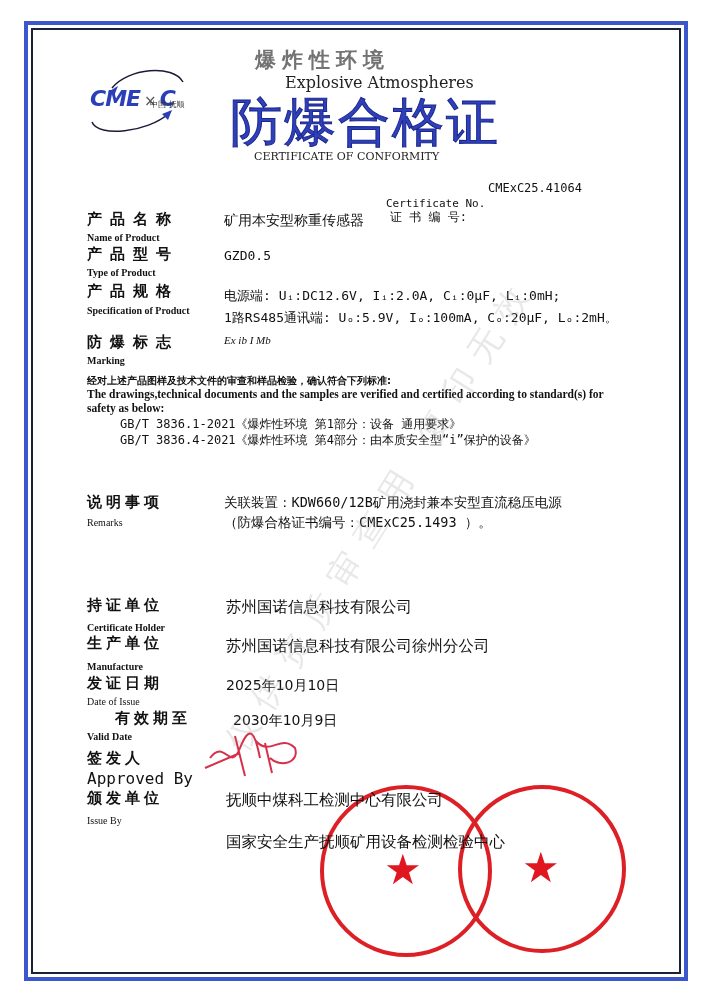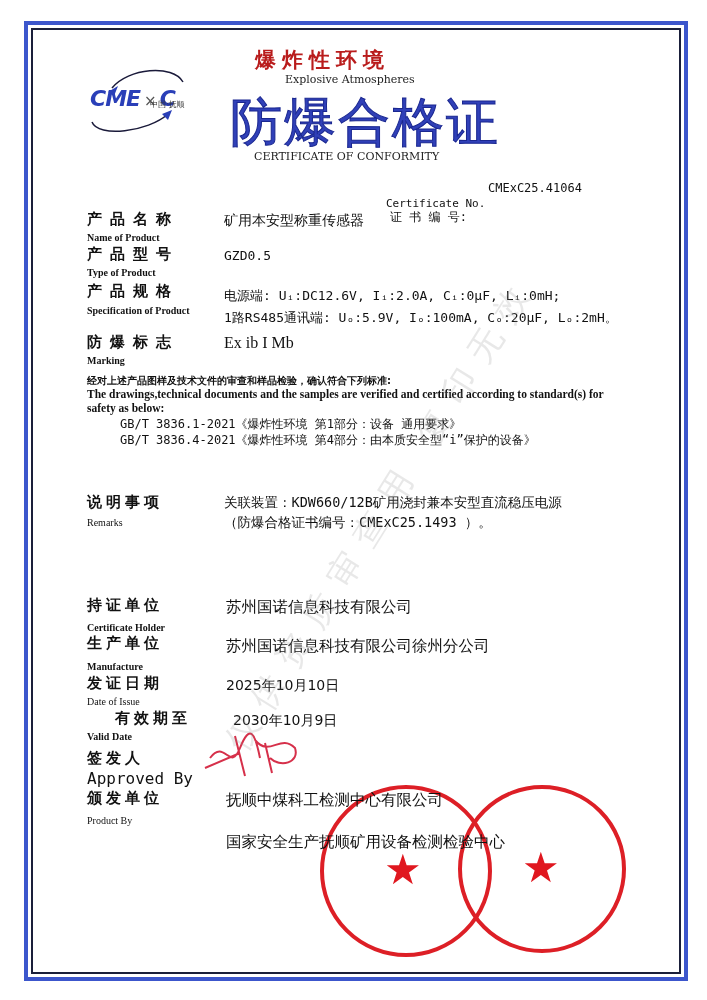--- a/index.html
+++ b/index.html
@@ -8,31 +8,31 @@
   .frame-outer { position: absolute; left: 24px; top: 21px; width: 664px; height: 960px;
                  border: 4px solid #3c56cc; box-sizing: border-box; }
   .frame-inner { position: absolute; left: 31px; top: 28px; width: 650px; height: 946px;
                  border: 2px solid #1a1f3a; box-sizing: border-box; }
   .abs { position: absolute; white-space: nowrap; }
   .logo { left: 88px; top: 66px; width: 125px; height: 70px; }
   .logo-text { position: absolute; left: 2px; top: 20px; font-family: "DejaVu Sans", sans-serif;
                font-weight: bold; font-style: italic; font-size: 22px; color: #2a3fb8; letter-spacing: -1px; }
   .logo-x { color: #555; font-style: normal; font-weight: normal; font-size: 15px; margin: 0 4px; }
   .logo-sub { position: absolute; left: 62px; top: 33px; font-family: "DejaVu Sans", sans-serif; font-size: 8px; color: #333; }
-  .h-cn-top { left: 255px; top: 46px; font-family: "DejaVu Sans", sans-serif; font-weight: bold; font-size: 21px; letter-spacing: 6px; color: #b91c1c; }
-  .h-en-top { left: 285px; top: 73px; font-size: 11px; color: #222; }
+  .h-cn-top { left: 255px; top: 46px; font-family: "DejaVu Sans", sans-serif; font-weight: bold; font-size: 21px; letter-spacing: 6px; color: #737373; }
+  .h-en-top { left: 285px; top: 73px; font-size: 16px; color: #222; }
   .h-title { left: 230px; top: 88px; font-family: "DejaVu Sans", sans-serif; font-size: 52px; color: #3040b8; letter-spacing: 2px;
              -webkit-text-stroke: 1px #1a2790; }
   .h-cert { left: 254px; top: 150px; font-size: 11px; color: #222; }
   .lbl-cn { font-family: "DejaVu Sans", sans-serif; font-weight: bold; font-size: 15px; letter-spacing: 8px; }
   .lbl-cn.tight { letter-spacing: 4px; }
   .lbl-en { font-family: "Liberation Serif", serif; font-weight: bold; font-size: 10px; }
   .val { font-family: "DejaVu Sans", sans-serif; font-size: 14px; }
   .val-mono { font-family: "DejaVu Sans Mono", monospace; font-size: 13px; }
-  .val-serif { font-family: "Liberation Serif", serif; font-size: 16px; }
+  .val-serif { font-family: "Liberation Serif", serif; font-size: 11px; font-style: italic; }
   .small-bold { font-family: "DejaVu Sans", sans-serif; font-weight: bold; font-size: 10px; }
   .small-en { font-family: "Liberation Serif", serif; font-weight: bold; font-size: 11.5px; }
   .std { font-family: "DejaVu Sans Mono", monospace; font-size: 12px; }
   .company { font-family: "DejaVu Sans", sans-serif; font-size: 15.5px; }
   .watermark { left: 140px; top: 470px; transform: rotate(-58deg); transform-origin: left top;
                font-family: "DejaVu Sans", sans-serif; font-size: 34px; color: rgba(150,150,150,0.22);
                letter-spacing: 14px; }
   .seal { position: absolute; border: 4px solid #dd1f26; border-radius: 50%; box-sizing: border-box; }
   .seal-star { position: absolute; color: #e0171f; font-size: 42px; line-height: 1; }
   .sig { left: 200px; top: 728px; }
@@ -107,21 +107,21 @@
 <div class="abs lbl-en" style="left:87px;top:731px;">Valid Date</div>
 <div class="abs val" style="left:233px;top:712px;">2030年10月9日</div>
 
 <div class="abs lbl-cn tight" style="left:87px;top:749px;">签发人</div>
 <div class="abs val-mono" style="left:87px;top:769px;font-size:16px;">Approved By</div>
 <svg class="abs sig" width="110" height="50">
   <path d="M10 30 C 25 10, 30 45, 40 20 S 55 5, 60 30 M 35 8 L 45 48 M 55 12 C 70 30, 80 5, 95 20 C 100 35, 80 40, 70 30 M 5 40 L 40 25 M 65 15 L 72 45" stroke="#d6304a" stroke-width="2" fill="none"></path>
 </svg>
 
 <div class="abs lbl-cn tight" style="left:87px;top:789px;">颁发单位</div>
-<div class="abs lbl-en" style="left:87px;top:815px;font-weight:normal;">Product By</div>
+<div class="abs lbl-en" style="left:87px;top:815px;font-weight:normal;">Issue By</div>
 
 <div class="seal" style="left:320px;top:785px;width:172px;height:172px;">
   <span class="seal-star" style="left:60px;top:60px;">★</span>
 </div>
 <div class="seal" style="left:458px;top:785px;width:168px;height:168px;">
   <span class="seal-star" style="left:60px;top:58px;">★</span>
 </div>
 
 <div class="abs company" style="left:226px;top:790px;">抚顺中煤科工检测中心有限公司</div>
 <div class="abs company" style="left:226px;top:832px;">国家安全生产抚顺矿用设备检测检验中心</div>

